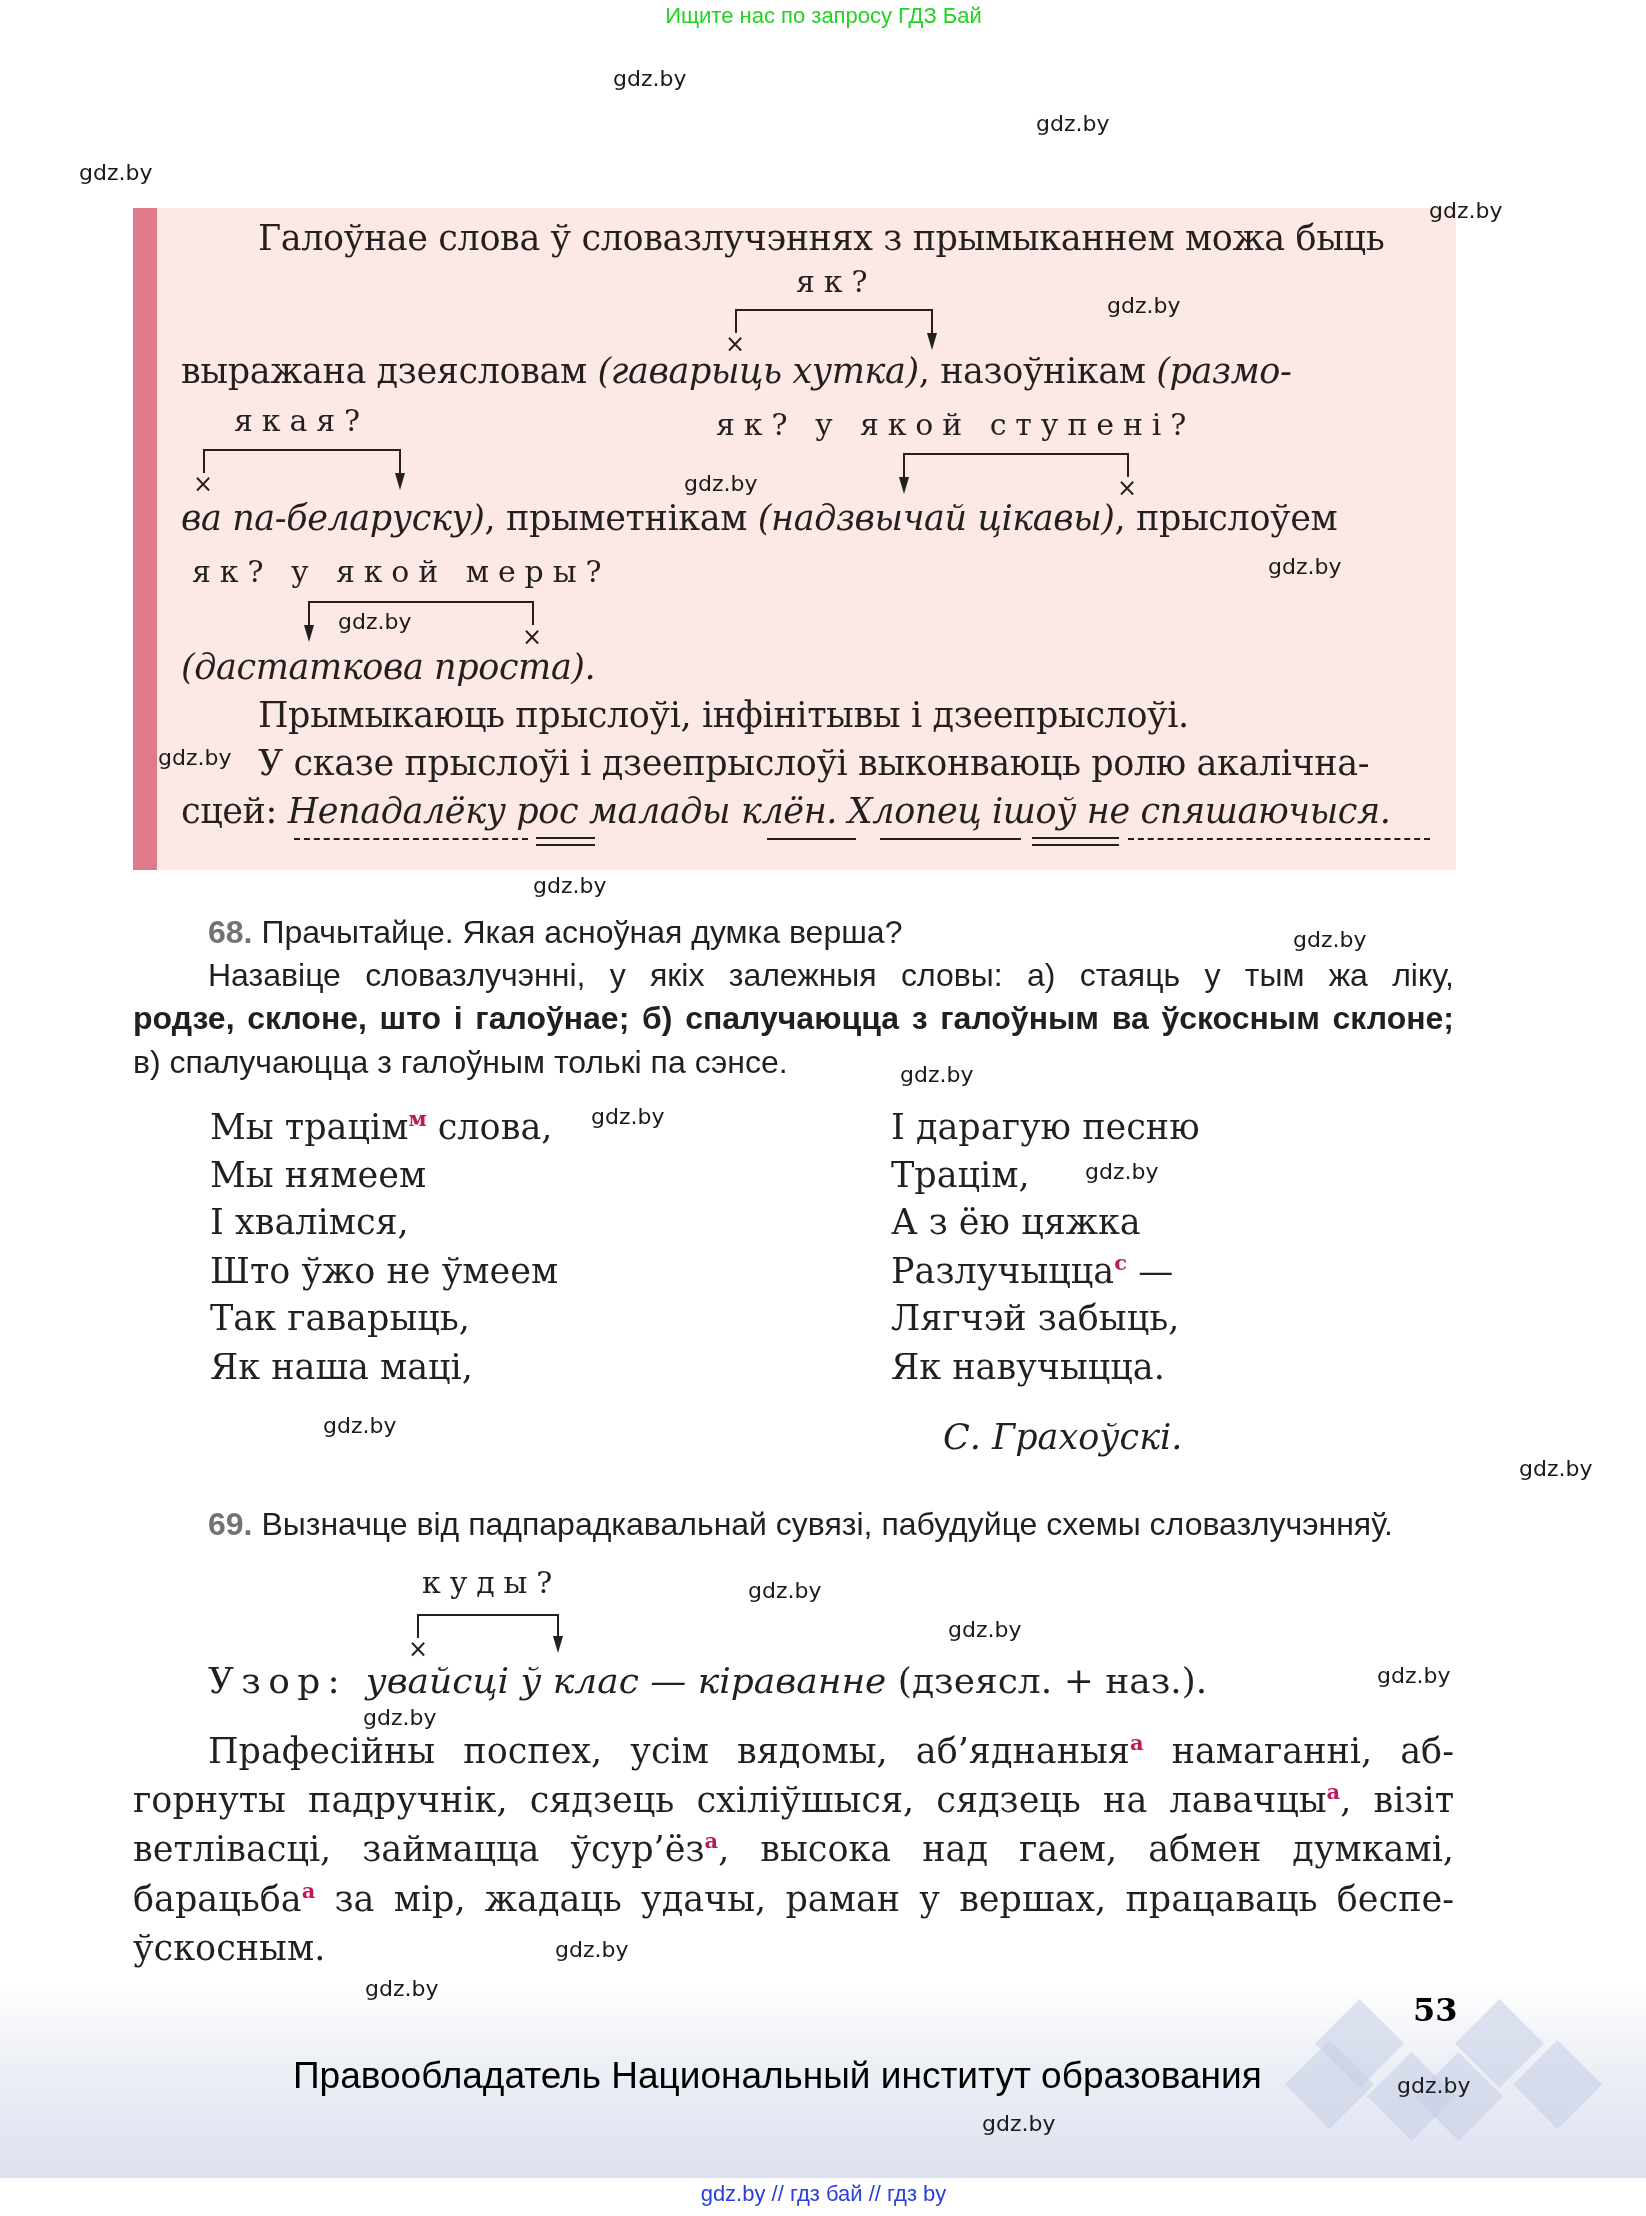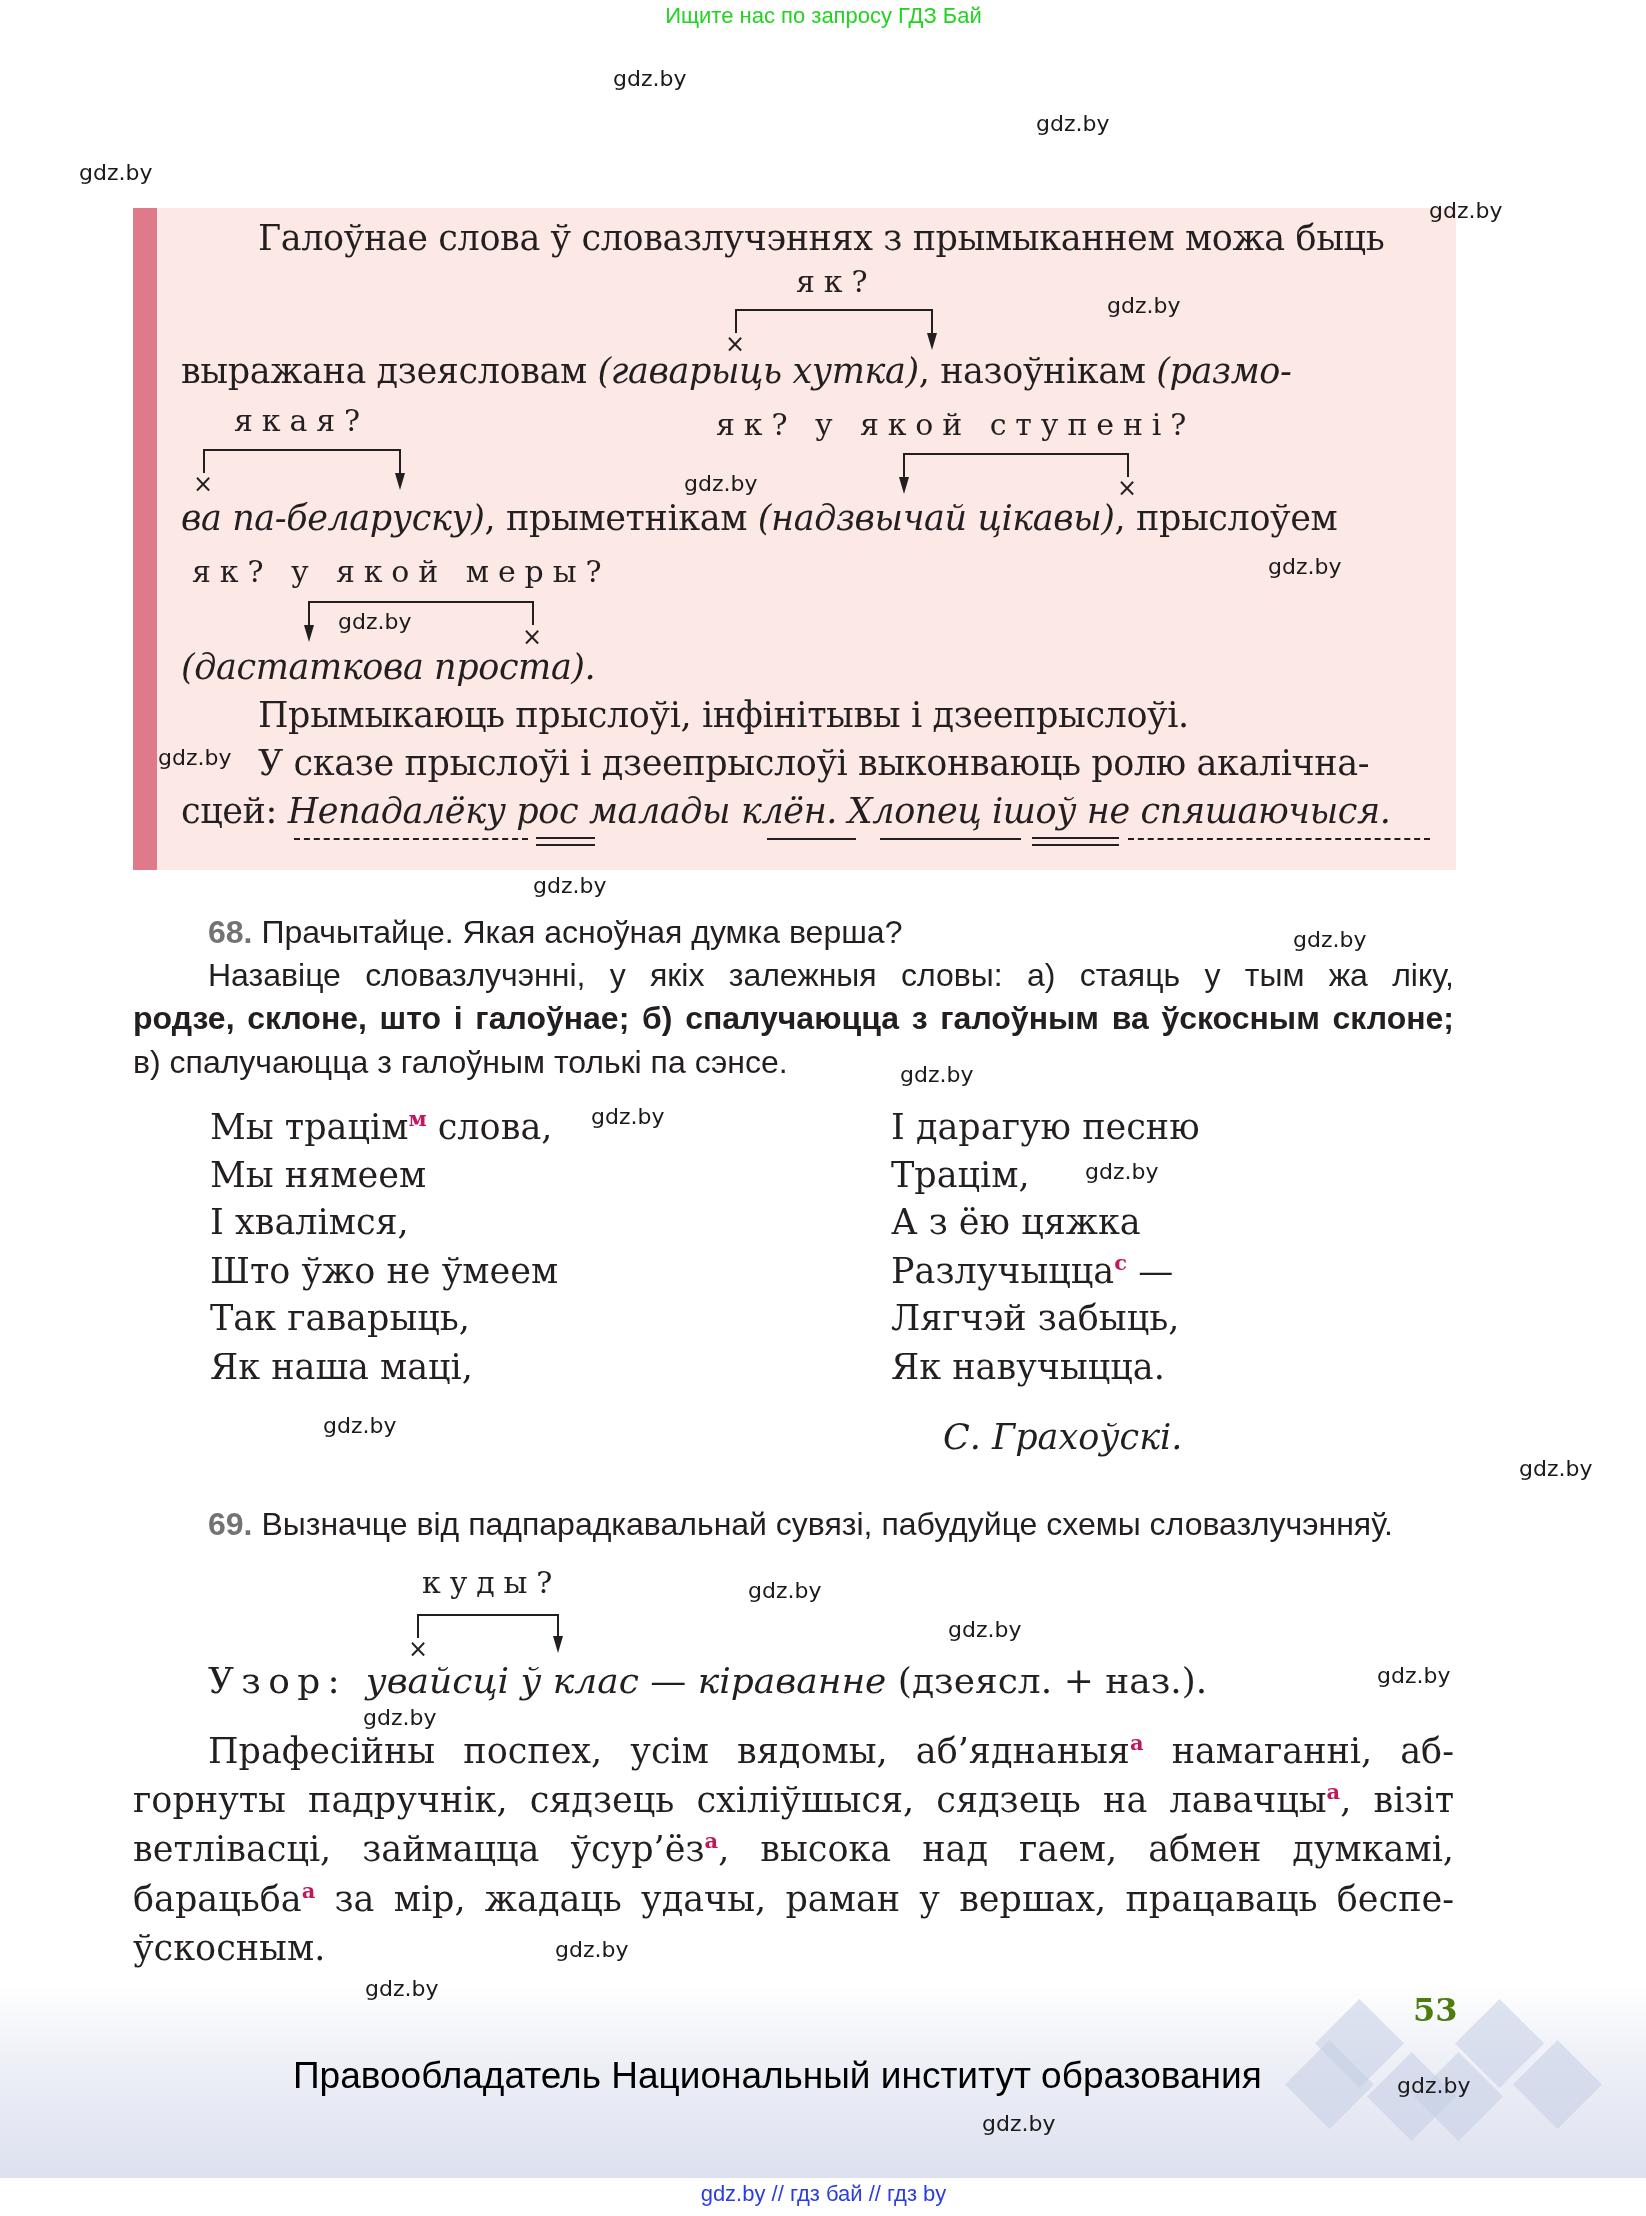--- a/index.html
+++ b/index.html
@@ -34,21 +34,21 @@
 
   
   .u-dashdot { position: absolute; height: 0; border-top: 2px dashed #231f20; }
   .u-double { position: absolute; height: 4.8px; border-top: 2px solid #231f20; border-bottom: 2px solid #231f20; }
   .u-single { position: absolute; height: 0; border-top: 2px solid #231f20; }
 
   .footer-bg { position: absolute; left: 0; top: 1983px; width: 1647px; height: 195px;
     background: linear-gradient(180deg, #ffffff 0%, #eef0f7 40%, #dde1ef 100%); }
   .diamond { position: absolute; width: 63px; height: 63px; background: rgba(196, 205, 228, 0.55); transform: rotate(45deg); }
   .copyright { font-family: "Liberation Sans", sans-serif; font-size: 37px; color: #000000; }
-  .page-num { font-family: "DejaVu Serif", serif; font-size: 32px; font-weight: bold; color: #4d7c0f; }
+  .page-num { font-family: "DejaVu Serif", serif; font-size: 32px; font-weight: bold; color: #000000; }
   .bottom-links { left: 0; width: 1647px; text-align: center; top: 2181px; font-family: "Liberation Sans", sans-serif; font-size: 22px; color: #2a3ee0; }
 </style>
 </head>
 <body>
 
 <div class="abs top-banner">Ищите нас по запросу ГДЗ Бай</div>
 
 <span class="wm" style="left:613px; top:66px;">gdz.by</span>
 <span class="wm" style="left:1036px; top:111px;">gdz.by</span>
 <span class="wm" style="left:79px; top:160px;">gdz.by</span>

